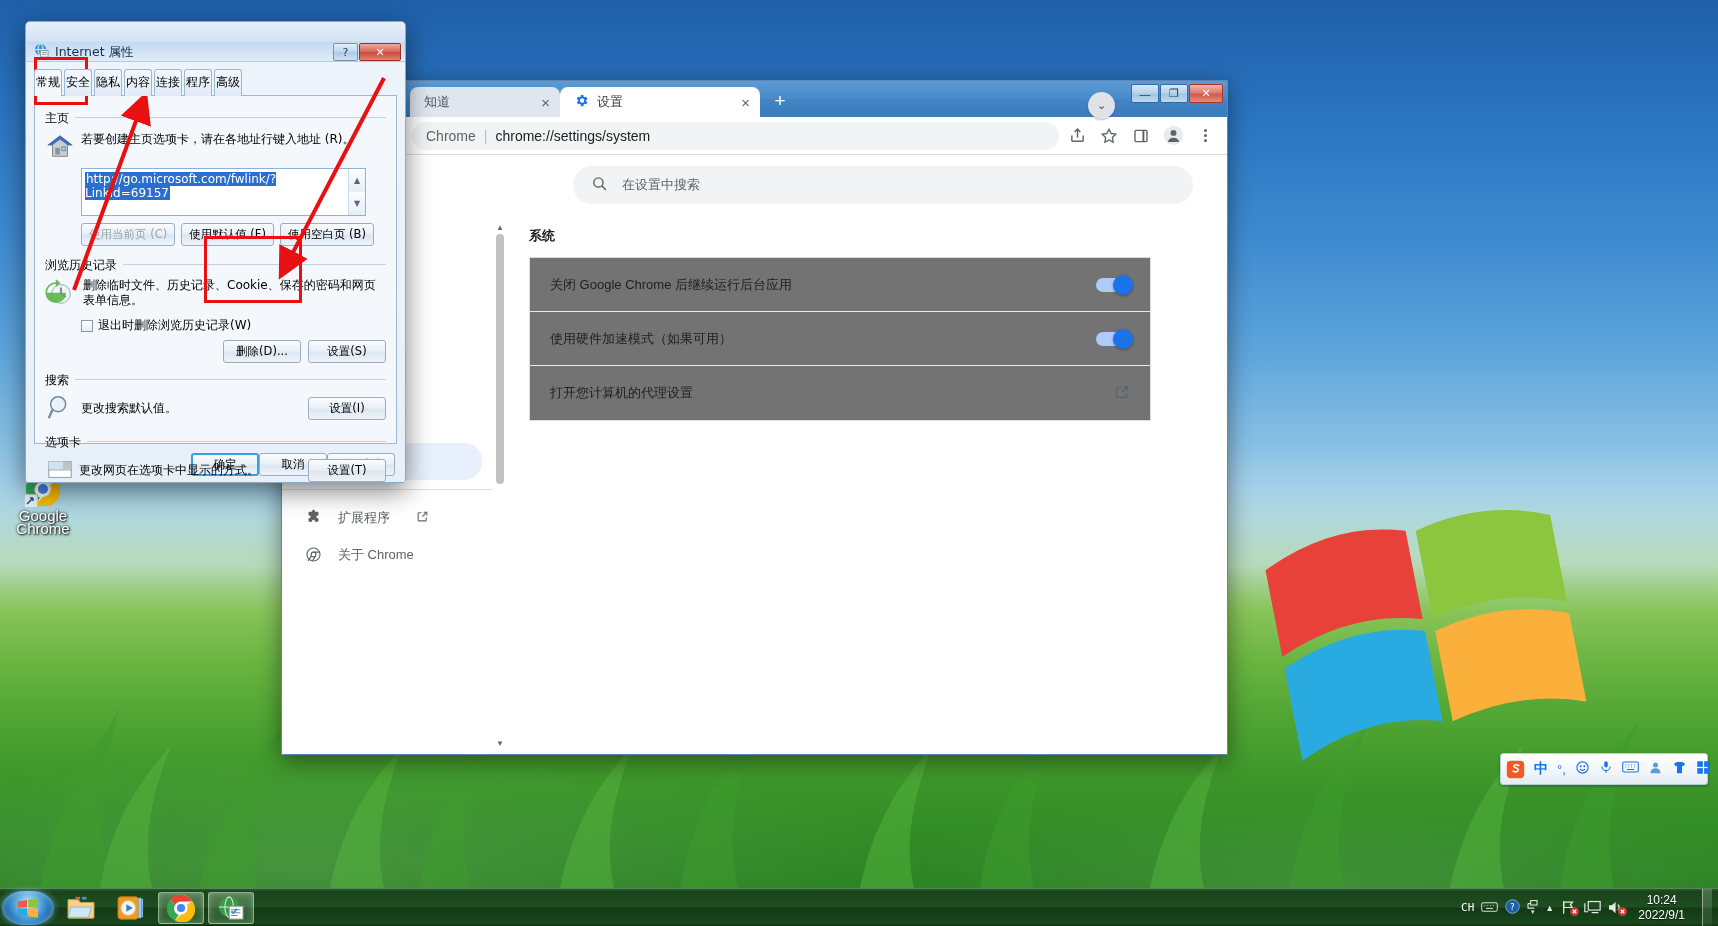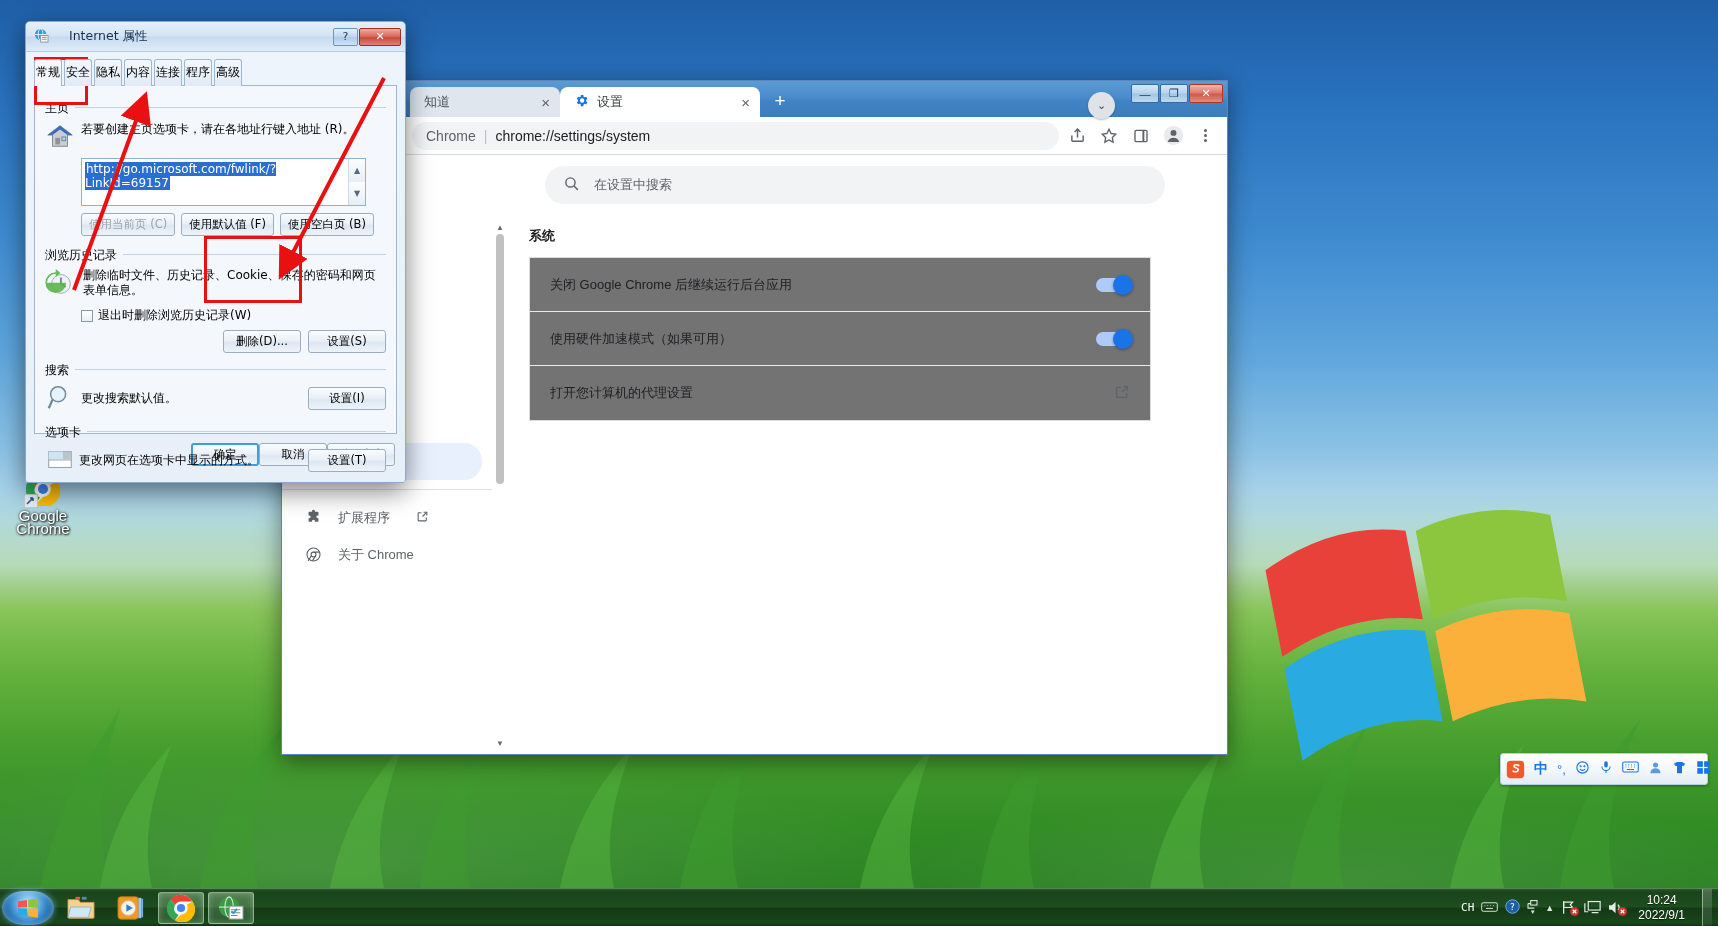--- a/index.html
+++ b/index.html
@@ -159,21 +159,21 @@
     border-radius: 0 18px 18px 0; margin-right: 10px; cursor: pointer;
   }
   .side-item.selected { background: #e8f0fe; color: #1a73e8; }
   .side-item.selected .sicon svg { fill: #1a73e8; }
   .sicon { width: 18px; height: 18px; display:flex; align-items:center; justify-content:center; flex:0 0 18px; }
   .side-sep { height: 1px; background: #e0e0e0; margin: 9px 0 9px 0; }
 
   #settings-main { flex: 1; background: #fff; overflow: hidden; position: relative; }
   #settings-scroll { position: absolute; left: 0; top: 0; width: 14px; height: 100%;
       background: #fff; display:flex; flex-direction:column; align-items:center; }
-  #search-row { height: 60px; display:flex; align-items:center; padding: 0 34px; }
+  #search-row { height: 60px; display:flex; align-items:center; padding: 0 34px; justify-content: flex-end; }
   #settings-search {
     flex: 1; max-width: 620px; height: 38px; background: #f1f3f4; border-radius: 19px;
     display: flex; align-items: center; gap: 14px; padding: 0 18px;
     font-size: 13px; color: #5f6368; cursor: text;
   }
   .sec-title { font-size: 13px; color: #202124; font-weight: 700; padding: 12px 0 12px 36px; }
   #sys-card {
     margin: 0 0 0 36px; width: 622px; border: 1px solid #dadce0; border-radius: 0;
     overflow: hidden; background: #737373;
   }
@@ -195,21 +195,21 @@
   
   #iedlg {
     position: absolute; left: 25px; top: 21px; width: 381px; height: 462px;
     background: linear-gradient(to bottom, #eef4fb 0%, #e7eff8 100%);
     border: 1px solid #8ca9c8; border-radius: 5px 5px 3px 3px;
     box-shadow: 0 8px 26px rgba(0,0,0,.5);
     font-family: "DejaVu Sans", "Liberation Sans", sans-serif;
     font-size: 12px; color: #000; overflow: hidden;
   }
   #ie-title {
-    height: 30px; display: flex; align-items: center; padding-left: 8px; gap: 20px;
+    height: 40px; display: flex; align-items: flex-end; padding-left: 8px; gap: 6px;
     background: linear-gradient(to bottom, #e6effa 0%, #d4e4f4 48%, #c6daf0 52%, #dfebf8 100%);
     border-bottom: 1px solid #b4cbe0; font-size: 12.5px; color: #16314f;
   }
   #ie-title-btns { margin-left: auto; display: flex; gap: 1px; padding-right: 4px; }
   .ieb {
     width: 25px; height: 18px; border: 1px solid #6e94ba; border-radius: 2px;
     display:flex; align-items:center; justify-content:center; font-size: 11px;
     background: linear-gradient(to bottom,#e3eefa 0%,#c2d8ef 45%,#aecae7 55%,#cfe1f4 100%);
     color:#1b3a5c; cursor: pointer;
   }

